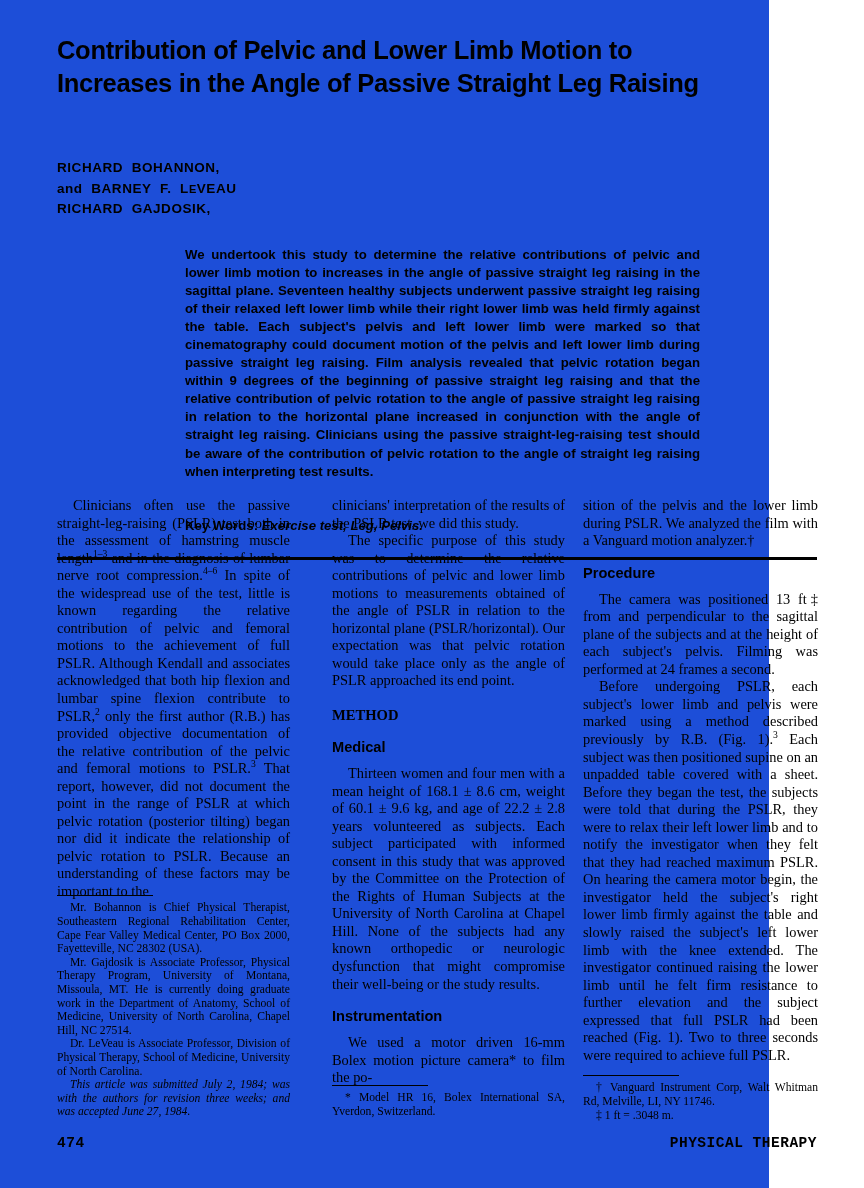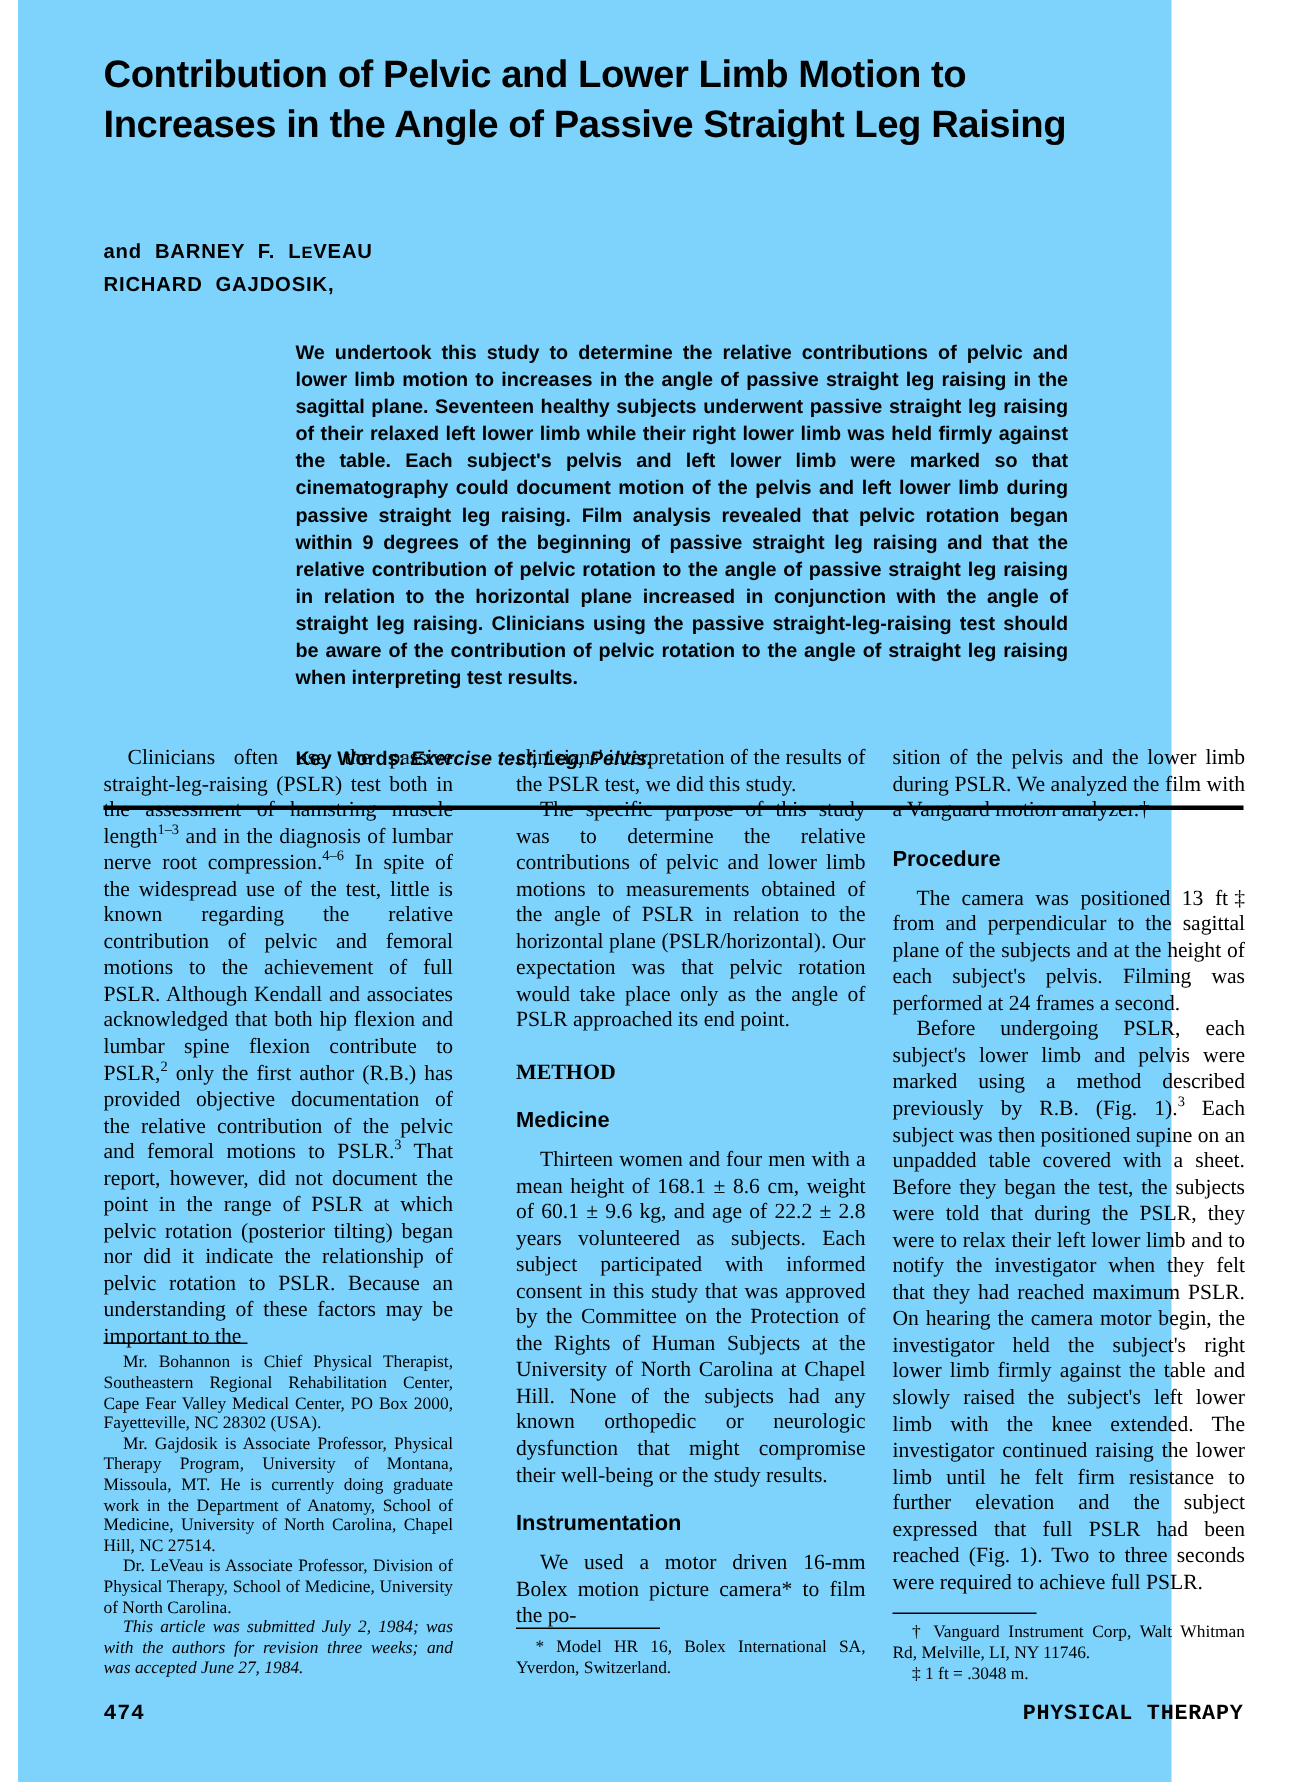--- a/index.html
+++ b/index.html
@@ -10,24 +10,24 @@
   body {
     width: 864px;
     height: 1188px;
     font-family: "Liberation Serif", serif;
     color: #000000;
     position: relative;
     overflow: hidden;
   }
   .page {
     position: absolute;
-    left: 12px; top: 0;
+    left: 0; top: 0;
     width: 769px;
     height: 1188px;
-    background: #7dd3fc;
+    background: #1d4ed8;
   }
   .content {
     position: absolute;
     left: 57px;
     top: 0;
     width: 760px;
   }
 
   
   .title {
@@ -184,20 +184,21 @@
 <div class="page">
 
   <div class="content">
 
     <div class="title">
       <span class="ln">Contribution of Pelvic and Lower Limb Motion to</span>
       <span class="ln">Increases in the Angle of Passive Straight Leg Raising</span>
     </div>
 
     <div class="authors">
+      <span class="ln">RICHARD  BOHANNON,</span>
       <span class="ln"><span>and  BARNEY  F.  L</span><span class="smallcap">E</span><span>VEAU</span></span>
       <span class="ln">RICHARD  GAJDOSIK,</span>
     </div>
 
     <div class="abstract-wrap">
       <div class="abstract">We undertook this study to determine the relative contributions of pelvic and lower limb motion to increases in the angle of passive straight leg raising in the sagittal plane. Seventeen healthy subjects underwent passive straight leg raising of their relaxed left lower limb while their right lower limb was held firmly against the table. Each subject's pelvis and left lower limb were marked so that cinematography could document motion of the pelvis and left lower limb during passive straight leg raising. Film analysis revealed that pelvic rotation began within 9 degrees of the beginning of passive straight leg raising and that the relative contribution of pelvic rotation to the angle of passive straight leg raising in relation to the horizontal plane increased in conjunction with the angle of straight leg raising. Clinicians using the passive straight-leg-raising test should be aware of the contribution of pelvic rotation to the angle of straight leg raising when interpreting test results.</div>
       <div class="keywords">
         <b>Key Words:</b>
         <i>Exercise test, Leg, Pelvis.</i>
       </div>
@@ -220,21 +221,21 @@
         <p class="italic">This article was submitted July 2, 1984; was with the authors for revision three weeks; and was accepted June 27, 1984.</p>
       </div>
     </div>
   </div>
 
   <div class="colbox b2 col c2">
     <div class="colbody">
       <p class="noindent">clinicians' interpretation of the results of the PSLR test, we did this study.</p>
       <p>The specific purpose of this study was to determine the relative contributions of pelvic and lower limb motions to measurements obtained of the angle of PSLR in relation to the horizontal plane (PSLR/horizontal). Our expectation was that pelvic rotation would take place only as the angle of PSLR approached its end point.</p>
       <h2 class="head">METHOD</h2>
-      <h3 class="sub">Medicine</h3>
+      <h3 class="sub">Medical</h3>
       <p>Thirteen women and four men with a mean height of 168.1 ± 8.6 cm, weight of 60.1 ± 9.6 kg, and age of 22.2 ± 2.8 years volunteered as subjects. Each subject participated with informed consent in this study that was approved by the Committee on the Protection of the Rights of Human Subjects at the University of North Carolina at Chapel Hill. None of the subjects had any known orthopedic or neurologic dysfunction that might compromise their well-being or the study results.</p>
       <h3 class="sub">Instrumentation</h3>
       <p>We used a motor driven 16-mm Bolex motion picture camera* to film the po-</p>
     </div>
 
     <div class="fn2 fn-block">
       <div class="fn-rule"></div>
       <div class="fn">
         <p>* Model HR 16, Bolex International SA, Yverdon, Switzerland.</p>
       </div>

